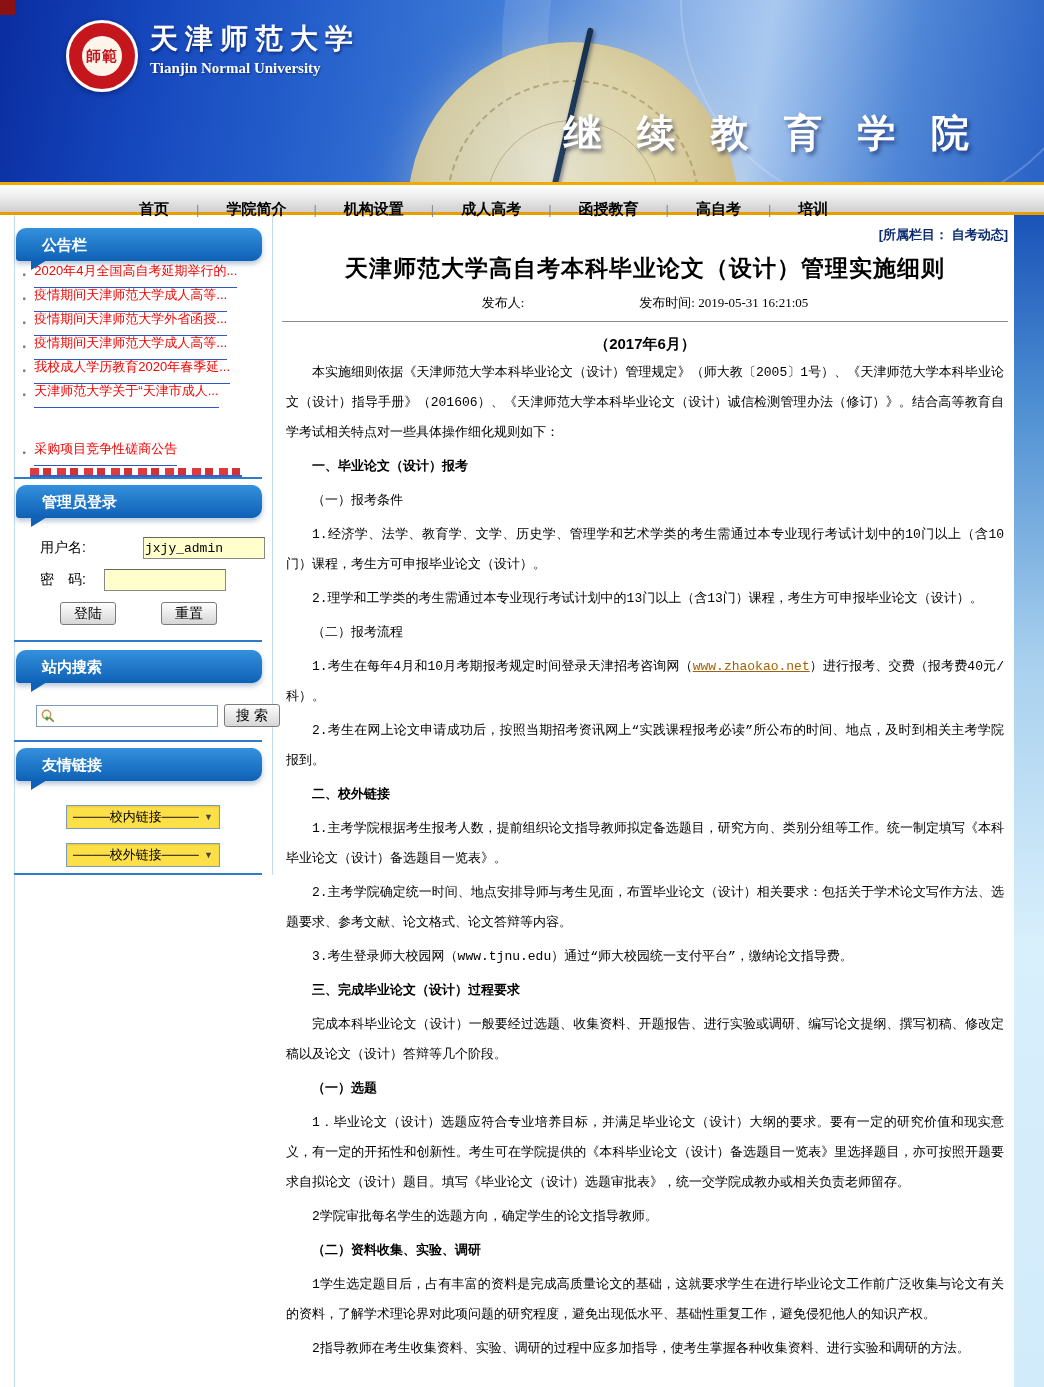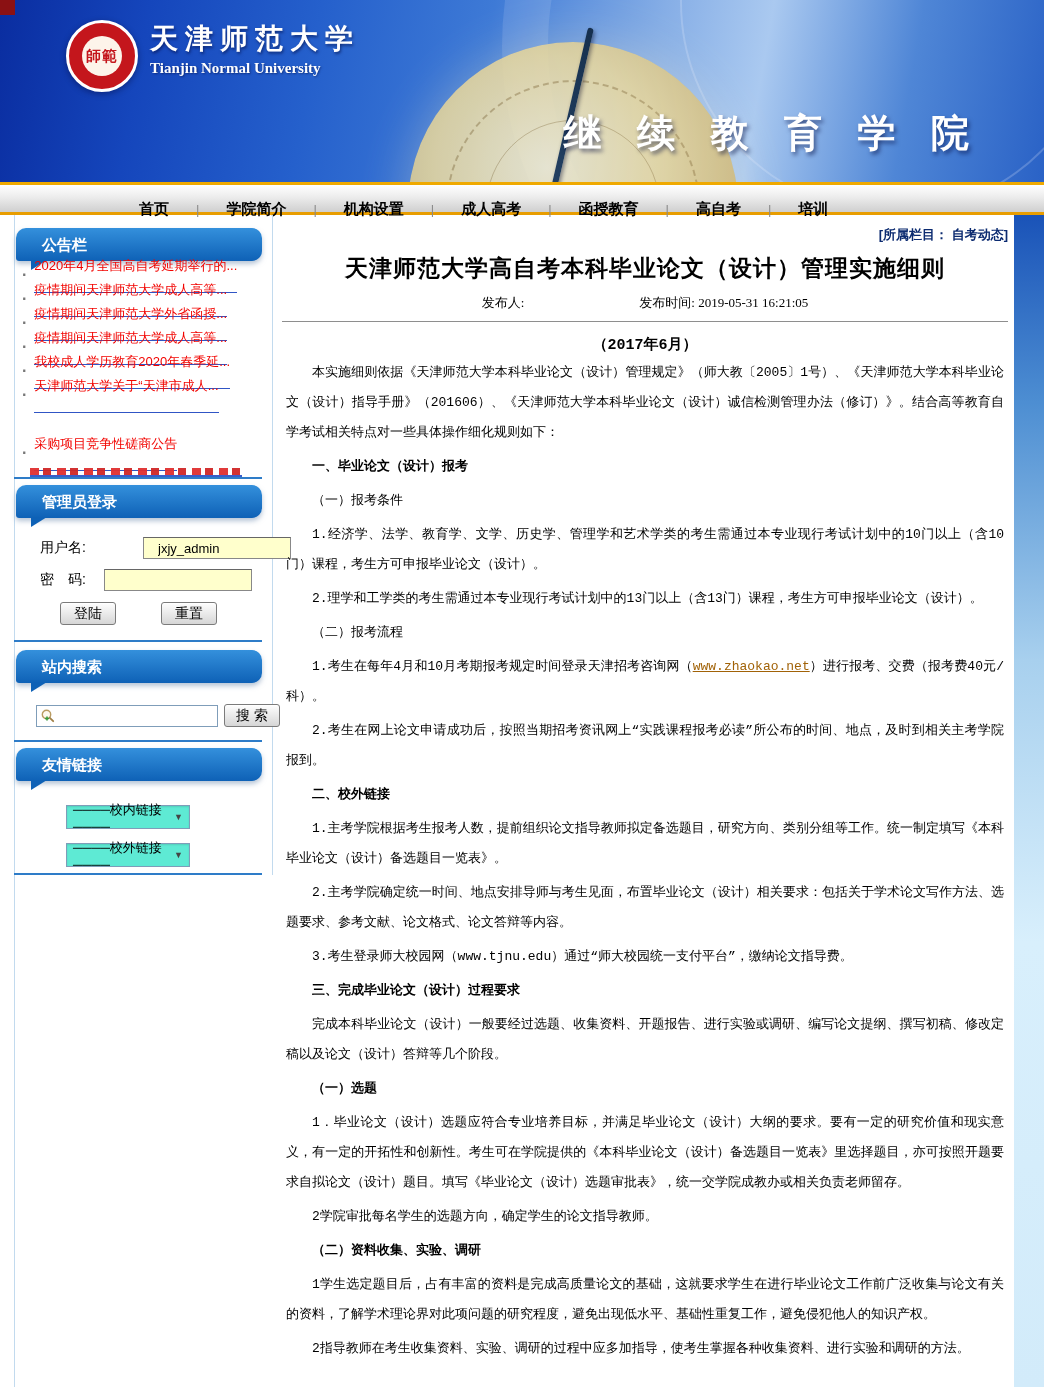--- a/index.html
+++ b/index.html
@@ -56,55 +56,55 @@
     background:linear-gradient(#3490dc,#0e61b6);border-radius:10px 10px 10px 3px;
     color:#fff;font-weight:bold;font-size:15px;line-height:33px;padding-left:26px;
     box-shadow:0 3px 5px rgba(110,140,175,.5);}
   .side-tab::after{content:"";position:absolute;left:15px;bottom:-9px;width:0;height:0;
     border-top:10px solid #0e61b6;border-right:16px solid transparent;}
   .ann-list{position:absolute;left:22px;top:263px;width:246px;}
   .ann-item{height:24px;display:flex;align-items:center;white-space:nowrap;}
   .ann-item.gap-before{margin-top:34px;}
   .bullet{color:#777;margin-right:7px;font-weight:bold;}
   .ann-link{color:#f20400;font-size:13px;text-decoration:none;border-bottom:1px solid #3055c5;
-    padding-bottom:17px;cursor:pointer;}
+    padding-bottom:7px;cursor:pointer;}
   .clipped-ann{position:absolute;left:30px;top:468px;width:212px;height:7px;opacity:.95;
     background:repeating-linear-gradient(90deg,#e03030 0 9px,transparent 9px 13px,#d02828 13px 21px,transparent 21px 27px);
     border-bottom:2px solid #2f55c8;cursor:pointer;}
   .side-divider{position:absolute;left:14px;width:248px;border-top:2px solid #2e7cc8;}
 
   .login-row{position:absolute;left:40px;display:flex;align-items:center;font-size:14px;color:#000;}
   .login-row label{width:64px;}
   .login-input{width:118px;height:18px;background:#ffffcc;border:1px solid #888;border-top-color:#666;
-    font-size:13px;padding:1px 14px;font-family:Liberation Sans, sans-serif;}
+    font-size:13px;padding:1px 1px;font-family:Liberation Mono, monospace;}
   .btn-classic{min-width:56px;height:23px;font-size:14px;color:#000;cursor:pointer;
     background:linear-gradient(#fefefe,#e6e6e6 60%,#d6d6d6);border:1px solid #7b7b7b;border-radius:3px;
     box-shadow:inset 0 1px 0 #fff;font-family:"Liberation Sans",sans-serif;}
   .login-btns{position:absolute;left:60px;top:602px;width:160px;display:flex;gap:45px;}
 
   .search-row{position:absolute;left:36px;top:704px;display:flex;align-items:center;}
   .search-box{position:relative;width:182px;height:22px;background:#fff;border:1px solid #7f9db9;box-sizing:border-box;}
   .search-icon{position:absolute;left:3px;top:2px;width:16px;height:16px;}
   .search-input{position:absolute;left:20px;top:0;width:158px;height:20px;border:0;outline:none;font-size:13px;background:transparent;}
   .search-btn{margin-left:6px;}
 
-  .dd{position:absolute;left:66px;width:124px;height:24px;box-sizing:border-box;background:#5eead4;
+  .dd{position:absolute;left:66px;width:154px;height:24px;box-sizing:border-box;background:#fde047;
     border:1px solid #7f9db9;display:flex;align-items:center;justify-content:space-between;
     font-size:13px;color:#000;padding:0 6px;cursor:pointer;box-shadow:inset 0 1px 2px rgba(0,0,0,.12);}
   .dd .arrow{font-size:9px;color:#444;}
 
   
   .content{position:absolute;left:282px;top:226px;width:726px;}
   .category{text-align:right;color:#0b2a70;font-weight:bold;font-size:13px;font-family:"Liberation Sans",sans-serif;}
   .a-title{text-align:center;font-size:23px;font-weight:bold;color:#000;margin-top:9px;
     font-family:"Liberation Serif",serif;letter-spacing:1px;}
   .meta{display:flex;justify-content:center;gap:115px;font-size:13px;color:#000;margin-top:10px;
     font-family:"Liberation Serif",serif;}
   .rule{border:0;border-top:1px solid #8e8e8e;margin:9px 0 0 0;}
-  .date-head{text-align:center;font-weight:bold;font-size:15px;margin:13px 0 4px 0;font-family:Liberation Mono, monospace;}
+  .date-head{text-align:center;font-weight:bold;font-size:15px;margin:13px 0 4px 0;font-family:Liberation Sans, sans-serif;}
   .article p{margin:4px;font-size:13px;line-height:30px;text-align:justify;text-indent:2em;color:#000;
     font-family:Liberation Mono, monospace;}
   .article p.bold{font-weight:bold;}
   .inline-link{color:#a16207;text-decoration:underline;cursor:pointer;}
 </style>
 </head>
 <body>
 
 <div id="page">
 

